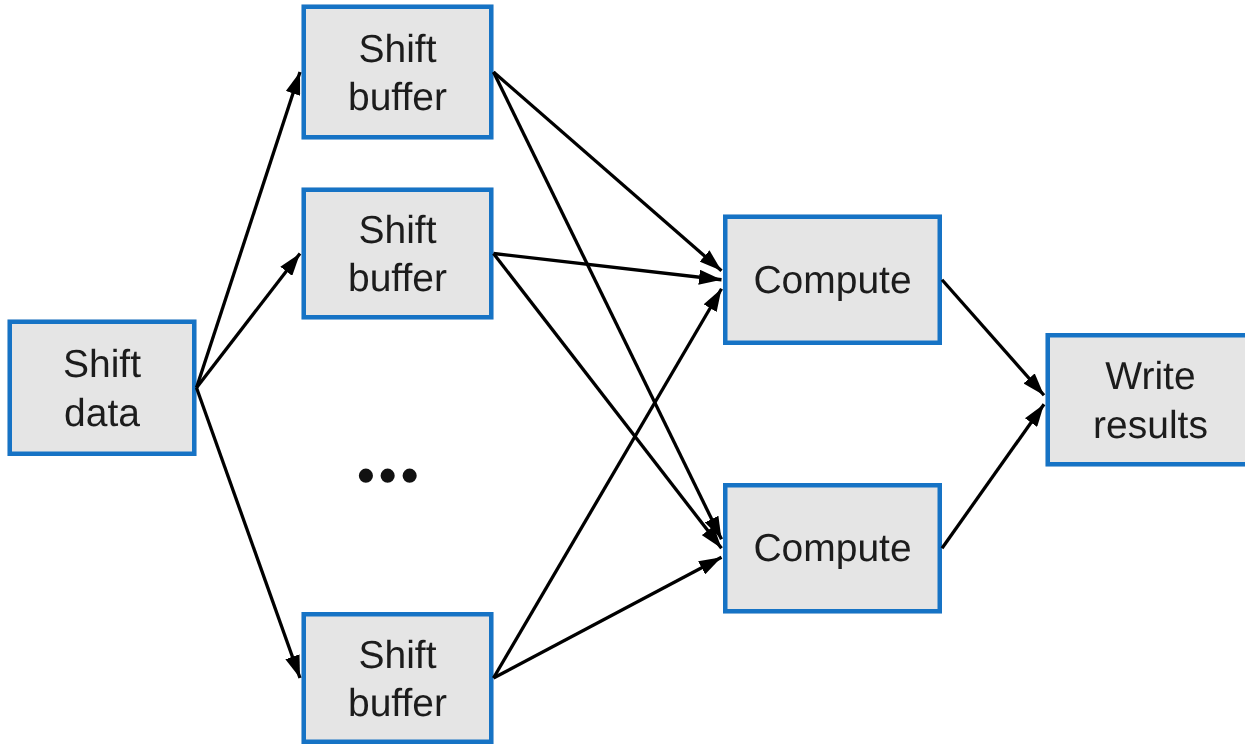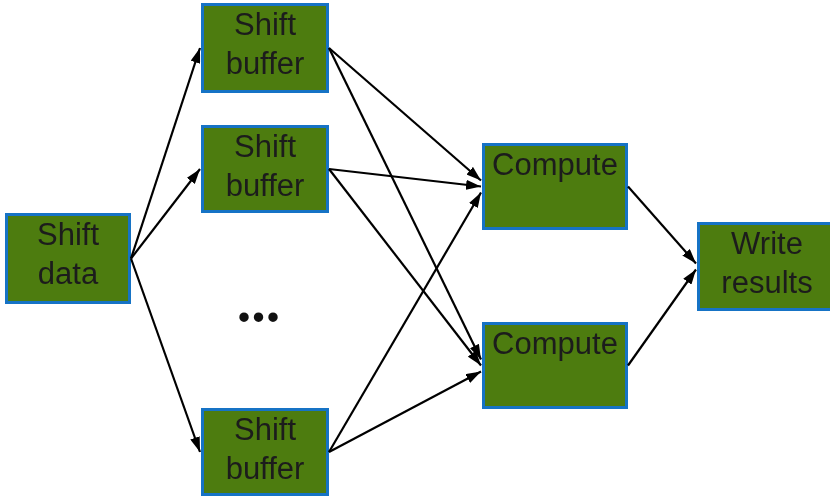--- a/index.html
+++ b/index.html
@@ -12,25 +12,26 @@
     width: 830px;
     height: 502px;
     background: #ffffff;
     font-family: "Liberation Sans", sans-serif;
     overflow: hidden;
   }
   .node {
     position: absolute;
     box-sizing: border-box;
     border: 3px solid #1673c5;
-    background: #4d7c0f;
+    background: #e5e5e5;
     display: flex;
+    align-items: center;
     justify-content: center;
     text-align: center;
-    font-size: 31px;
+    font-size: 26px;
     line-height: 1.25;
     color: #1c1c1c;
   }
   .node span {
     white-space: pre-line;
   }
   .n-load  { left: 5px;   top: 213px; width: 126px; height: 91px; }
   .n-sb1   { left: 201px; top: 3px;   width: 128px; height: 90px; }
   .n-sb2   { left: 201px; top: 125px; width: 128px; height: 88px; }
   .n-sbn   { left: 201px; top: 408px; width: 128px; height: 88px; }

